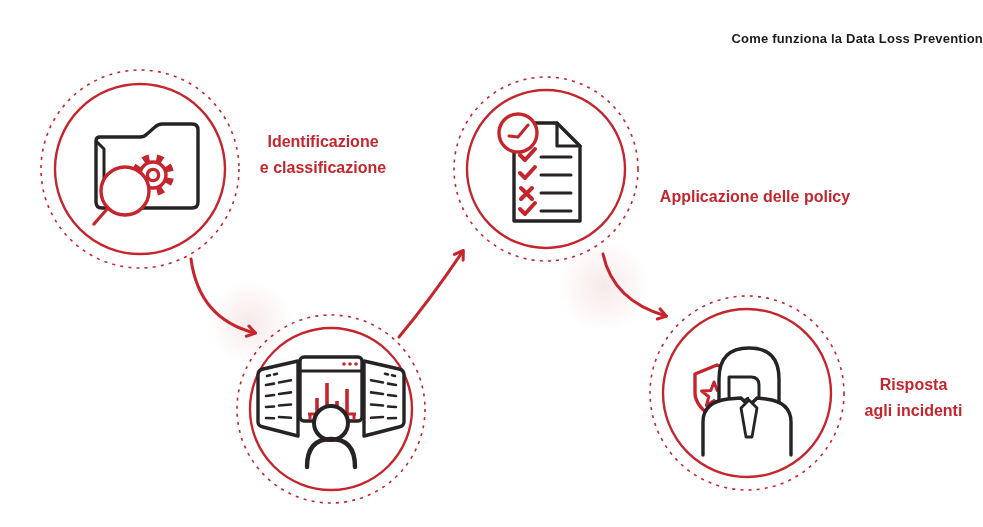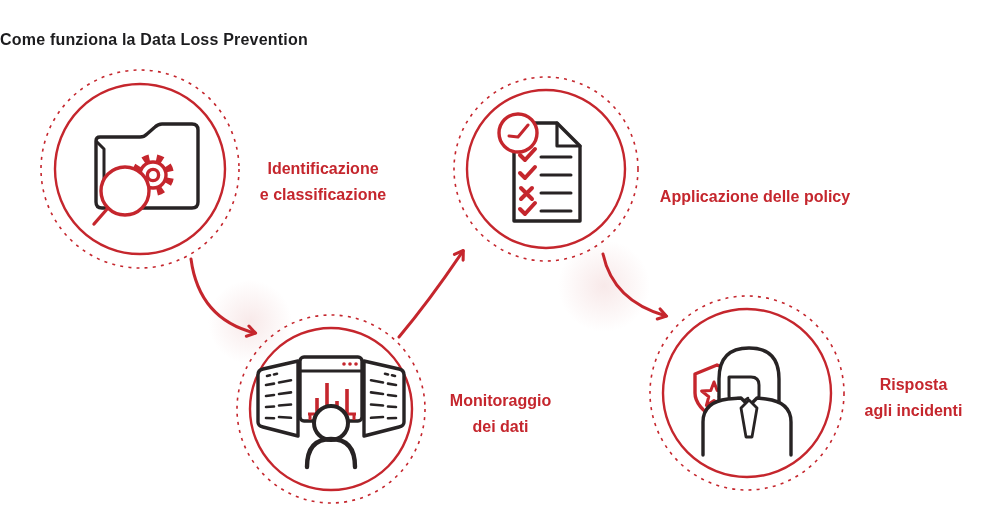--- a/index.html
+++ b/index.html
@@ -7,28 +7,28 @@
        font-family:"Liberation Sans",sans-serif;}
   :root{
     --red:#c5262d;
     --dark:#272324;
     --title:#1c1c1e;
     --blob:#f2d7d7;
   }
   .stage{position:absolute;inset:0;}
   .title{
     position:absolute;top:31px;left:0;width:100%;
-    text-align:left;font-size:16px;font-weight:700;color:var(--title);
+    text-align:right;font-size:13px;font-weight:700;color:var(--title);
     letter-spacing:.2px;
   }
   .label{
     position:absolute;color:var(--red);font-weight:700;font-size:16px;
     line-height:1.62;text-align:center;white-space:pre-line;
   }
-  .label-1{left:228px;top:156px;width:190px;}
+  .label-1{left:228px;top:129px;width:190px;}
   .label-2{left:418px;top:388px;width:165px;}
   .label-3{left:645px;top:152px;width:220px;margin-top:32px;}
   .label-4{left:836px;top:372px;width:155px;}
   svg.canvas{position:absolute;left:0;top:0;}
   
   .sr{stroke:var(--red);}        
   .sd{stroke:var(--dark);}       
   .fn{fill:none;}
   .fw{fill:#ffffff;}
   .rc{stroke-linecap:round;stroke-linejoin:round;}
@@ -180,19 +180,17 @@
 
         <path class="sd fw rc" stroke-width="3.4" d="M -44,60 L -44,27 Q -44,7 -19,4 L -6,3 L 2,11 L 10,3 L 19,4 Q 44,7 44,27 L 44,60"></path>
 
         <path class="sd fw rc" stroke-width="2.8" d="M 2,5 L 10,13 L 5,42 L -1,42 L -6,13 Z"></path>
       </g>
     </g>
   </svg>
 
   <div class="label label-1">Identificazione
 e classificazione</div>
-  <div class="label label-2">Monitoraggio
-dei dati</div>
   <div class="label label-3">Applicazione delle policy</div>
   <div class="label label-4">Risposta
 agli incidenti</div>
 
 </div>
 
 </body></html>

